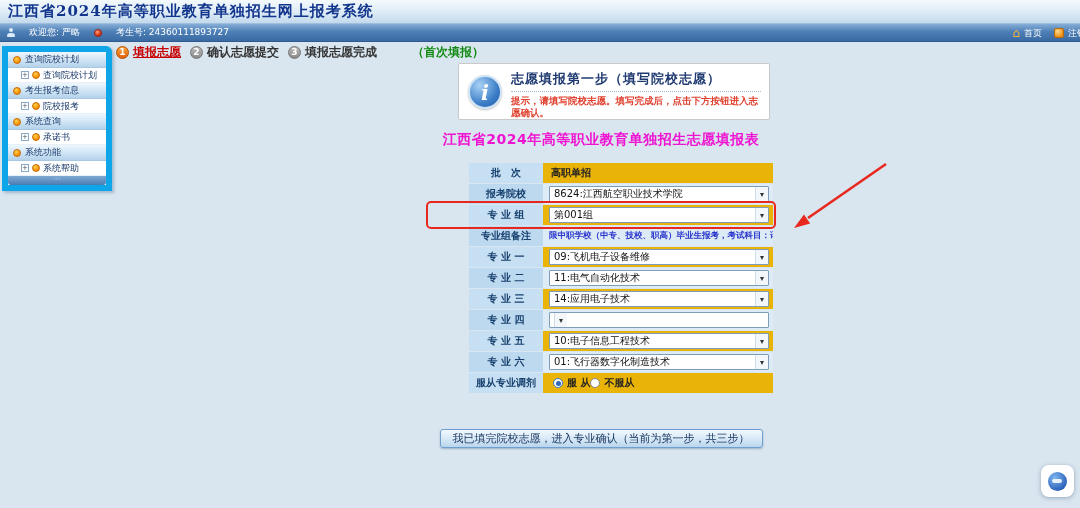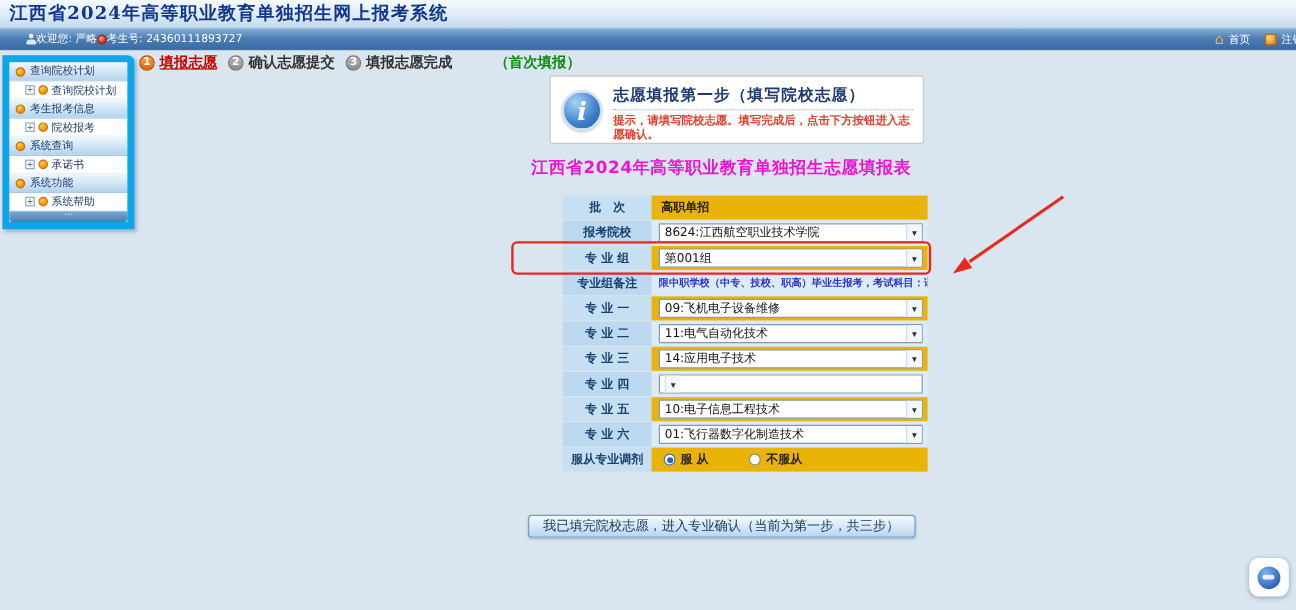--- a/index.html
+++ b/index.html
@@ -22,21 +22,21 @@
     font-weight:bold; font-size:15px; color:#13368d; letter-spacing:1px;
   }
 
   
   .userbar {
     position:absolute; left:0; top:24px; width:1080px; height:18px;
     background:linear-gradient(#86aed7 0%, #4d7fb6 45%, #3a6aa3 100%);
     border-bottom:1px solid #2e5a8f;
     color:#fff; font-size:9px; display:flex; align-items:center;
   }
-  .userbar-left { display:flex; align-items:center; gap:0; padding-left:21px;text-align:center; }
+  .userbar-left { display:flex; align-items:center; gap:14px; padding-left:6px;text-align:center; }
   .person-icon { width:9px; height:9px; position:relative; }
   .person-icon::before { content:""; position:absolute; left:2.5px; top:0; width:4px; height:4px; border-radius:50%; background:#d9eaf8; }
   .person-icon::after { content:""; position:absolute; left:0.5px; top:4.5px; width:8px; height:4px; border-radius:3px 3px 1px 1px; background:#d9eaf8; }
   .ball-red { width:8px; height:8px; border-radius:50%; background:radial-gradient(circle at 35% 30%, #ff9d7d, #d42d10 70%); border:1px solid #9c1f08; }
   .userbar-right { position:absolute; right:-14px; top:0; height:18px; display:flex; align-items:center; gap:4px; }
   .home-icon { color:#f6b13c; font-size:12px; line-height:10px; }
   .logout-icon { width:10px; height:10px; border-radius:2px; background:radial-gradient(circle at 35% 30%, #ffd98c, #ef8d12 75%); border:1px solid #b56a0a; }
   .userbar-link { color:#fff; text-decoration:none; cursor:pointer; margin-right:8px; }
 
   
@@ -125,21 +125,21 @@
     margin:2px 4px 2px 6px; height:16px; flex:1; background:#fff;
     border:1px solid #7f9db9; border-radius:1px;
     display:flex; align-items:center; font-size:10px; color:#111;
     padding-left:4px; cursor:pointer; position:relative;
   }
   .select .sel-text { flex:1; white-space:nowrap; overflow:hidden; }
   .select .chev {
     flex:0 0 13px; height:100%; display:flex; align-items:center; justify-content:center;
     font-size:8px; color:#333; border-left:1px solid #d0dcE8; background:#f3f7fb;
   }
-  .radio-group { display:flex; align-items:center; gap:34px; margin-left:10px; }
+  .radio-group { display:flex; align-items:center; margin-left:10px; }
   .radio { display:flex; align-items:center; gap:4px; font-size:10px; font-weight:bold; color:#222; cursor:pointer; }
   .rdot { width:10px; height:10px; border-radius:50%; border:1px solid #8a8a8a; background:#fff; position:relative; }
   .rdot.checked { border-color:#3b76c0; }
   .rdot.checked::after { content:""; position:absolute; left:2px; top:2px; width:5px; height:5px; border-radius:50%; background:#2f66b8; }
 
   
   .red-box {
     position:absolute; left:-3px; right:-3px; top:-4px; bottom:-4px;
     border:2px solid #e8281e; border-radius:5px; pointer-events:none; z-index:10;
   }

